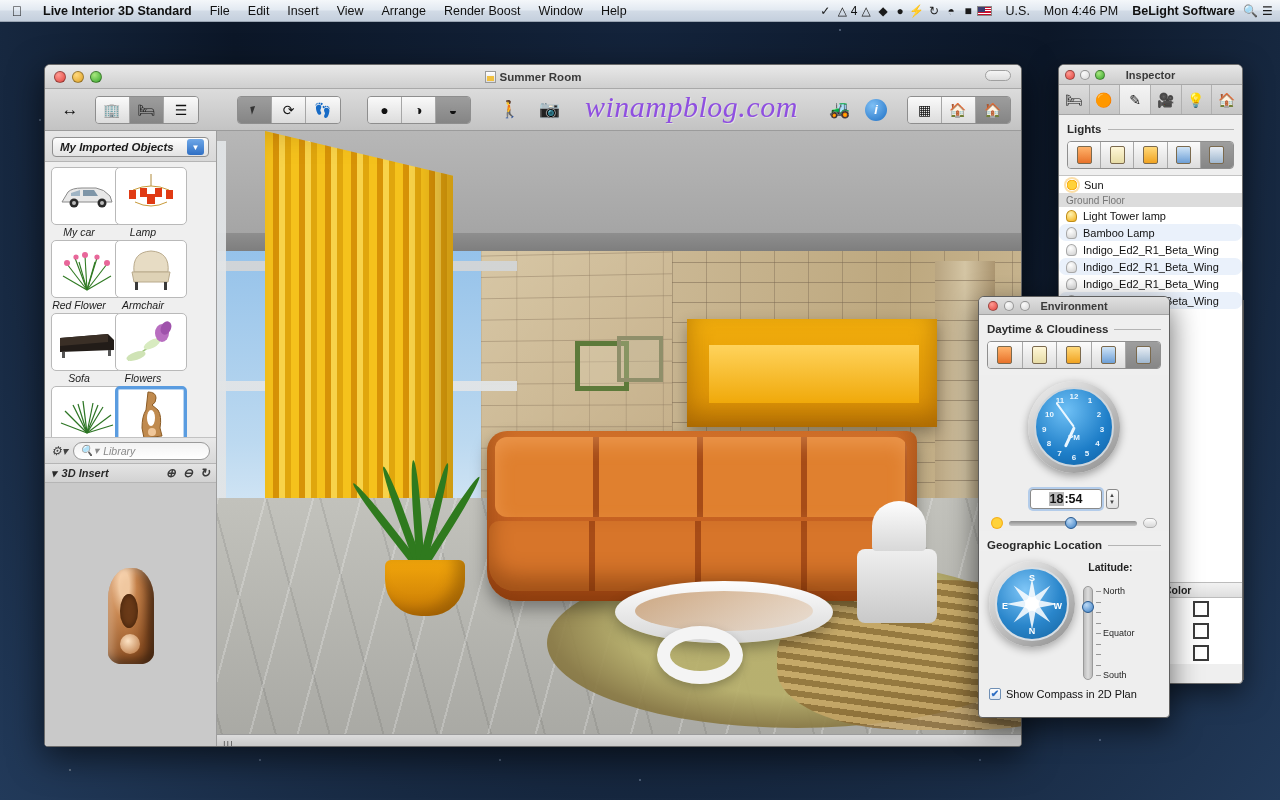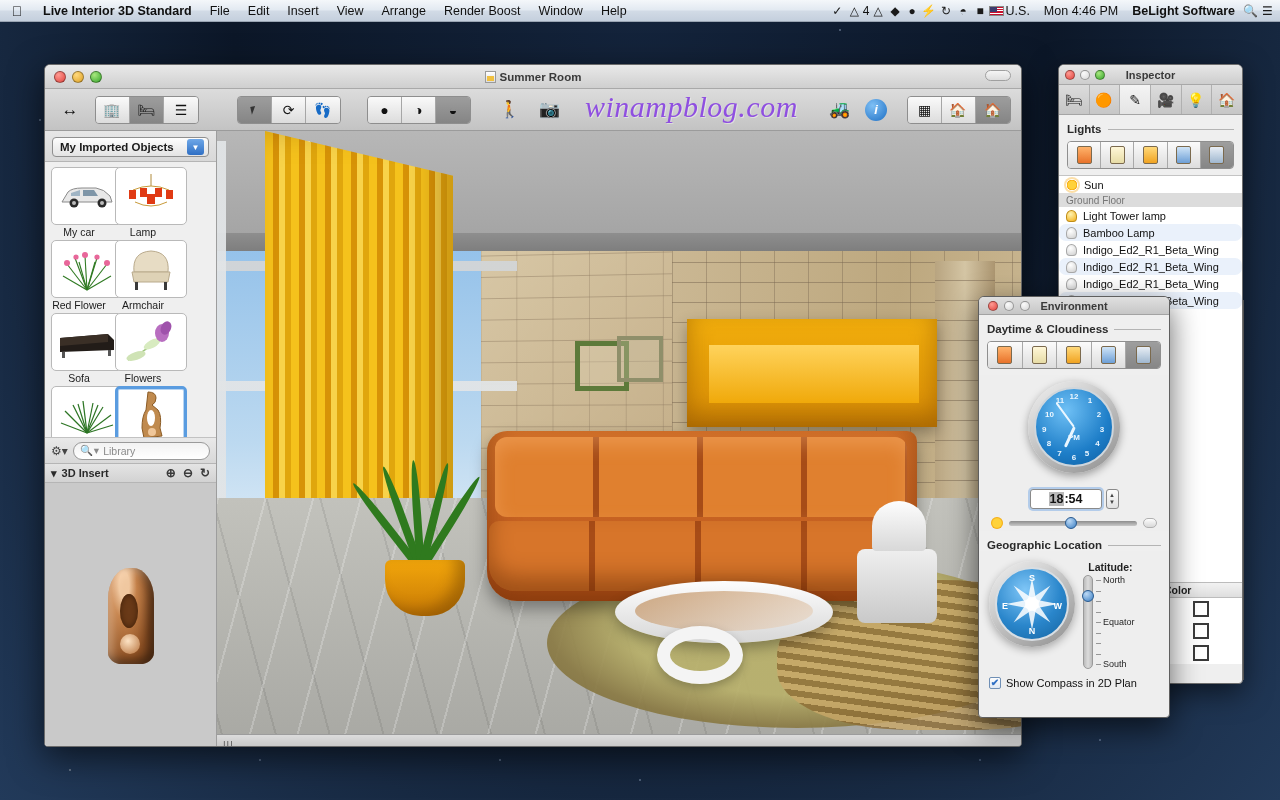--- a/index.html
+++ b/index.html
@@ -90,21 +90,21 @@
   .tbtn.on { background:linear-gradient(#9d9d9d,#858585); }
   .tbtn-plain { width:30px; height:28px; display:flex; align-items:center; justify-content:center; font-size:17px; }
   .arrowcursor { width:0; height:0; border-left:5px solid #333; border-bottom:8px solid transparent; border-right:3px solid transparent; transform:rotate(-12deg); }
   .watermark {
     position:absolute; left:540px; top:1px; font-family:"Liberation Serif", serif;
     font-style:italic; font-size:30px; color:#8f4fe0; letter-spacing:.5px;
     text-shadow:1px 1px 0 rgba(255,255,255,.4);
   }
 
   .winbody { display:flex; height:617px; }
-  .sidebar { width:172px; background:#e8e8e8; border-right:1px solid #9d9d9d; display:flex; flex-direction:column; }
+  .sidebar { width:172px; background:#e8e8e8; border-right:1px solid #9d9d9d; display:flex; flex-direction:column;font-style:italic; }
   .sb-top { padding:6px 7px 4px; background:linear-gradient(#e6e6e6,#d8d8d8); border-bottom:1px solid #b5b5b5; }
   .popup {
     height:20px; border:1px solid #8f8f8f; border-radius:4px;
     background:linear-gradient(#fdfdfd,#e3e3e3);
     display:flex; align-items:center; padding:0 4px 0 7px; font-size:11.5px; font-weight:bold; color:#1a1a1a;
     position:relative;
   }
   .popup .pa { margin-left:auto; width:17px; height:16px; border-radius:3px;
     background:linear-gradient(#6fa8e8,#2f6fc4); color:#fff; font-size:8px;
     display:flex; align-items:center; justify-content:center; }
@@ -312,21 +312,21 @@
     background: radial-gradient(circle at 40% 30%, #7fc6f7 0%, #2a86cb 55%, #14639f 100%);
     border:2px solid #d8dee3; display:flex; align-items:center; justify-content:center; }
   .rose { width:52px; height:52px; position:relative; }
   .rose i { position:absolute; left:50%; top:50%; width:0; height:0; }
   .rose i::before { content:""; position:absolute; left:-5px; top:-26px;
     border-left:5px solid transparent; border-right:5px solid transparent; border-bottom:26px solid rgba(255,255,255,.85); }
   .rosehub { position:absolute; left:50%; top:50%; width:14px; height:14px; margin:-7px 0 0 -7px;
     border-radius:50%; border:2px solid rgba(255,255,255,.85); }
   .cdir { position:absolute; font-size:9px; font-weight:bold; color:#fff; }
   .latcol { display:flex; flex-direction:column; }
-  .latlabel { font-size:10.5px; font-weight:bold; color:#1f1f1f; text-align:right; padding-right:2px; margin-bottom:2px; }
+  .latlabel { font-size:10.5px; font-weight:bold; color:#1f1f1f; text-align:right; padding-right:2px; margin-bottom:13px; }
   .latbody { display:flex; gap:3px; flex:1; }
   .latslider { width:10px; background:linear-gradient(90deg,#bcbcbc,#dcdcdc,#bcbcbc);
     border:1px solid #9a9a9a; border-radius:5px; position:relative; height:94px; }
   .latknob { position:absolute; left:-2px; top:14px; width:12px; height:12px; border-radius:50%;
     background:radial-gradient(circle at 35% 30%, #bcd9f5, #3b7fc4); border:1px solid #27598f; }
   .latticks { display:flex; flex-direction:column; justify-content:space-between; height:94px; font-size:9px; color:#1f1f1f; }
   .latticks span { white-space:nowrap; }
   .tickdash { color:#666; margin-right:2px; }
   .chkrow { display:flex; align-items:center; gap:5px; padding:8px 10px 0; font-size:11px; color:#111; }
   .chk { width:12px; height:12px; border:1px solid #6f8fb5; border-radius:2px;
@@ -362,21 +362,21 @@
     <span class="mbicon">△</span>
     <span style="font-size:12px">4</span>
     <span class="mbicon">△</span>
     <span class="mbicon">◆</span>
     <span class="mbicon">●</span>
     <span class="mbicon">⚡</span>
     <span class="mbicon">↻</span>
     <span class="mbicon">◓</span>
     <span class="mbicon">■</span>
     <span class="flag"></span>
-    <span class="mb-item" style="padding-left:2px">U.S.</span>
+    <span class="mb-item" style="padding-left:14px">U.S.</span>
     <span class="mb-item">Mon 4:46 PM</span>
     <span class="mb-item" style="font-weight:bold">BeLight Software</span>
     <span class="mbicon">🔍</span>
     <span class="mbicon">☰</span>
   </div>
 </div>
 
 <div id="mainwin">
 
   <div class="titlebar">

